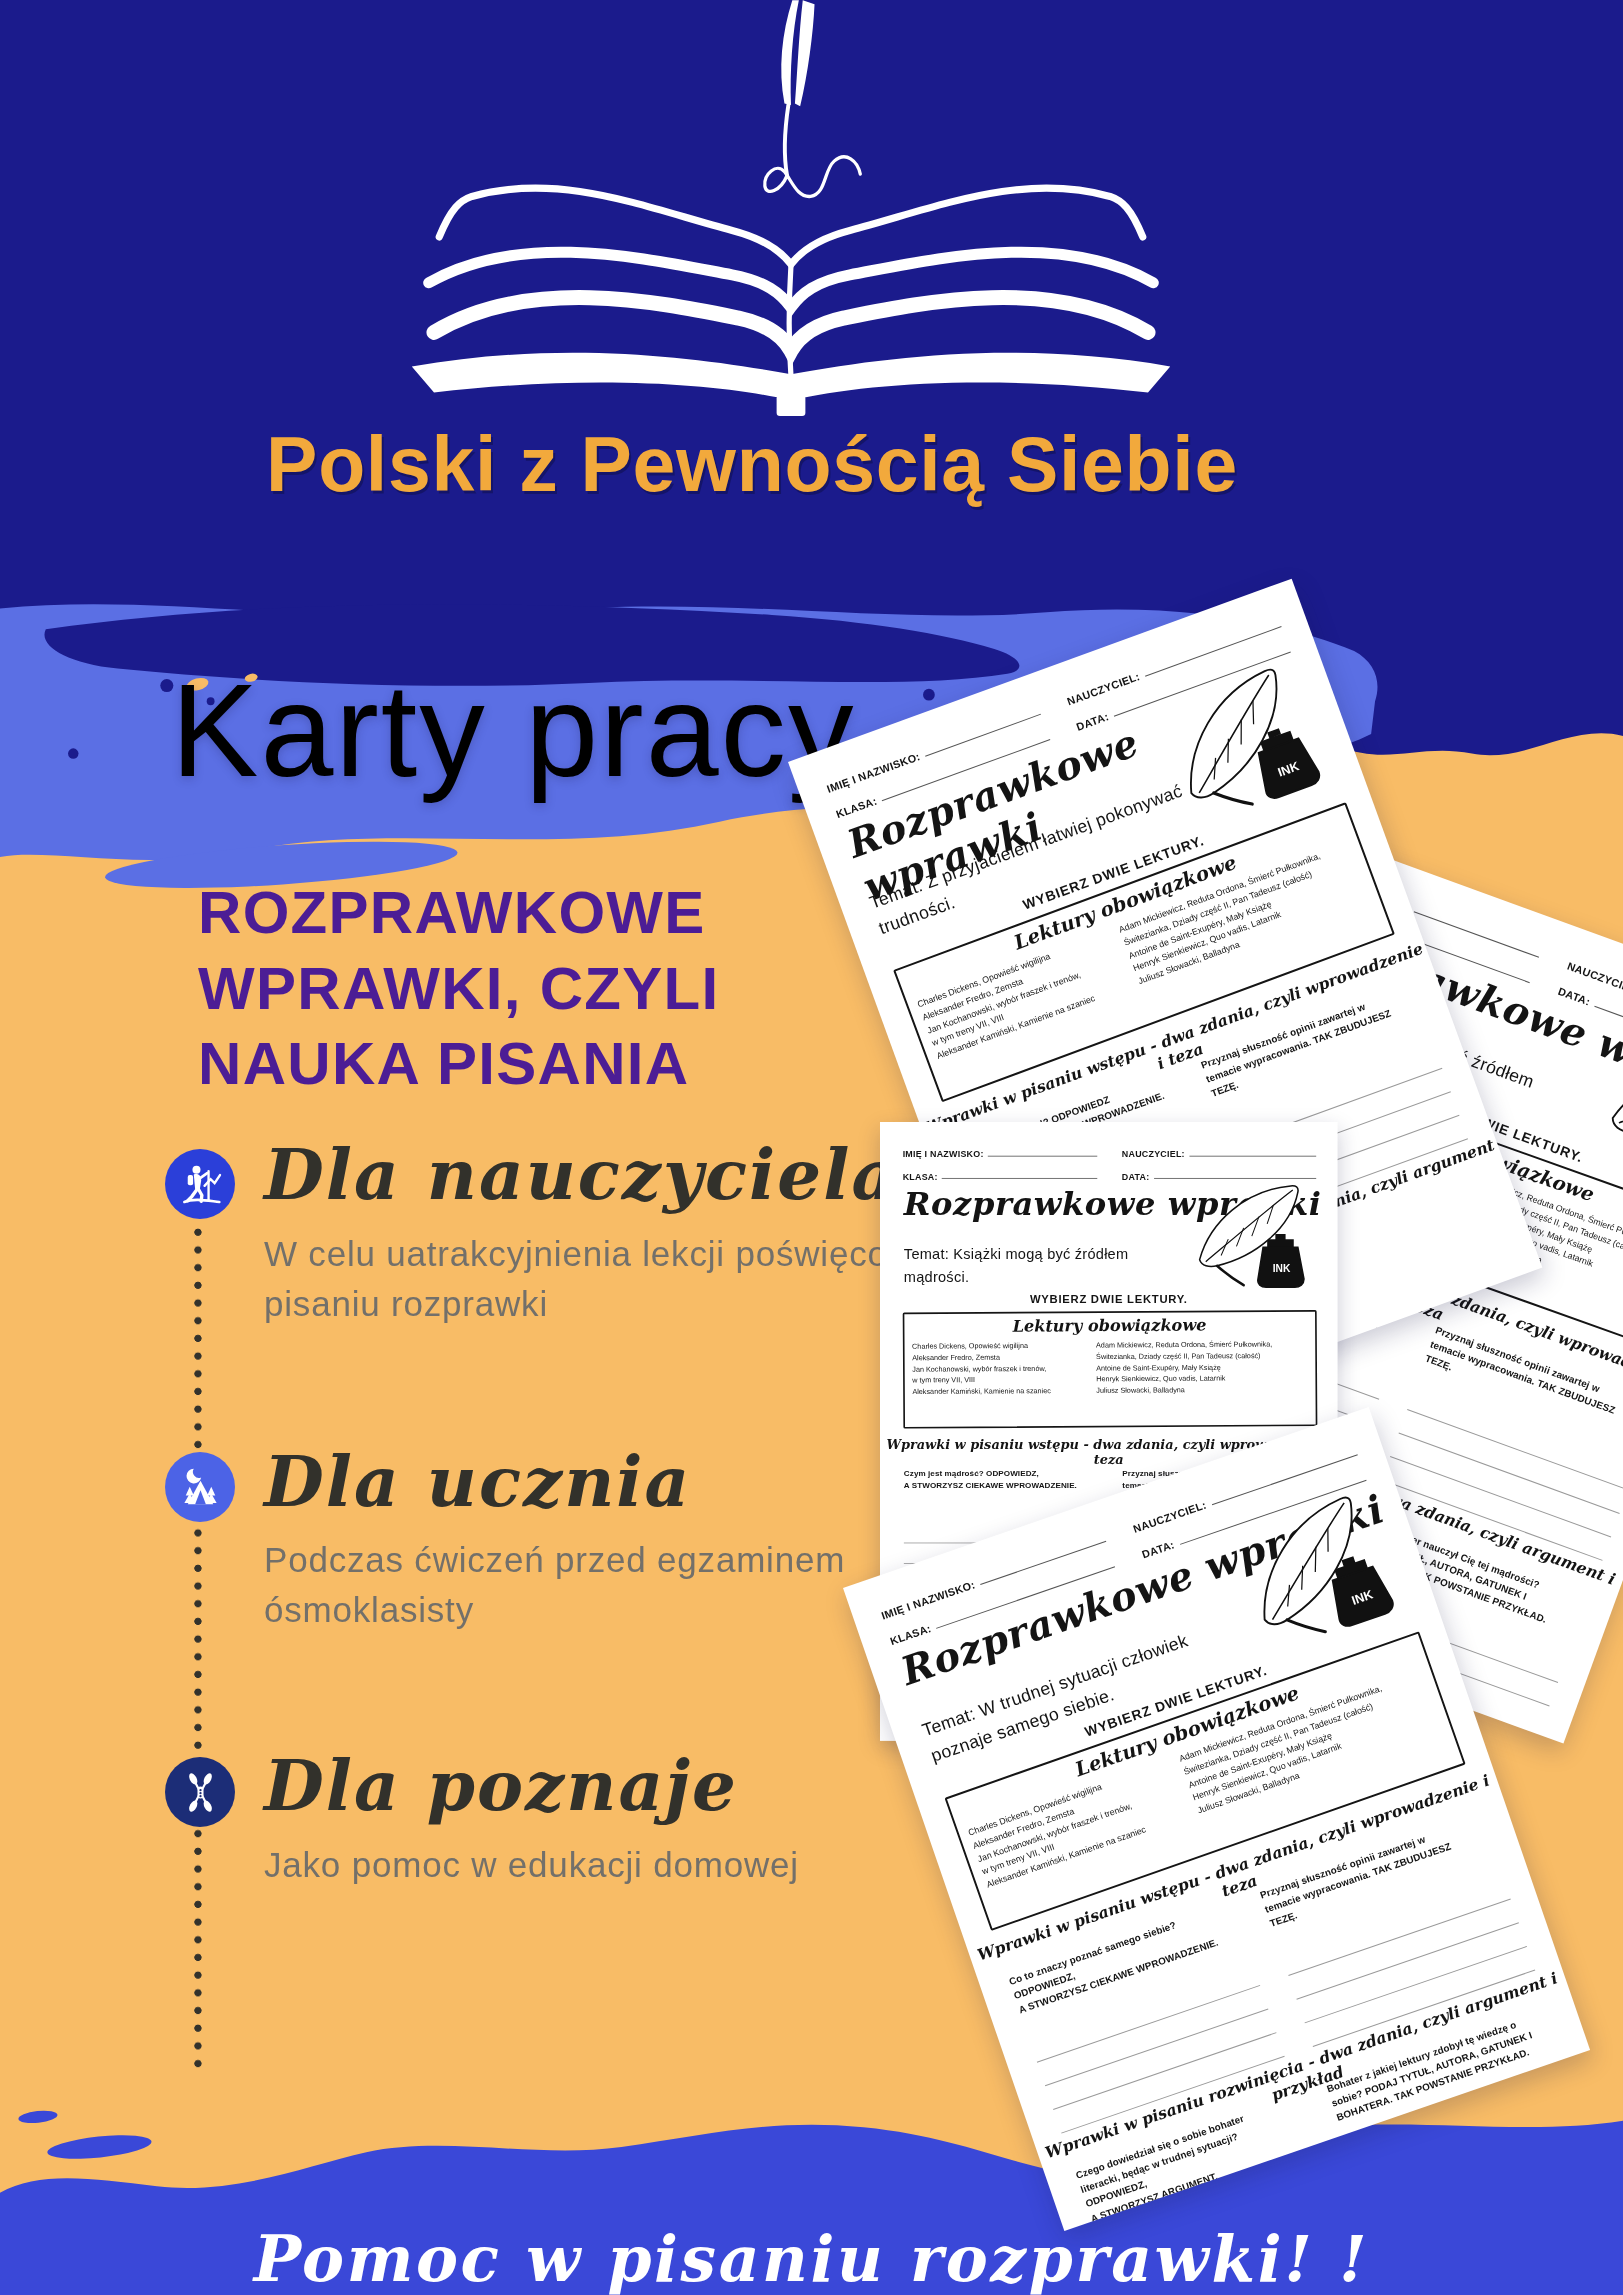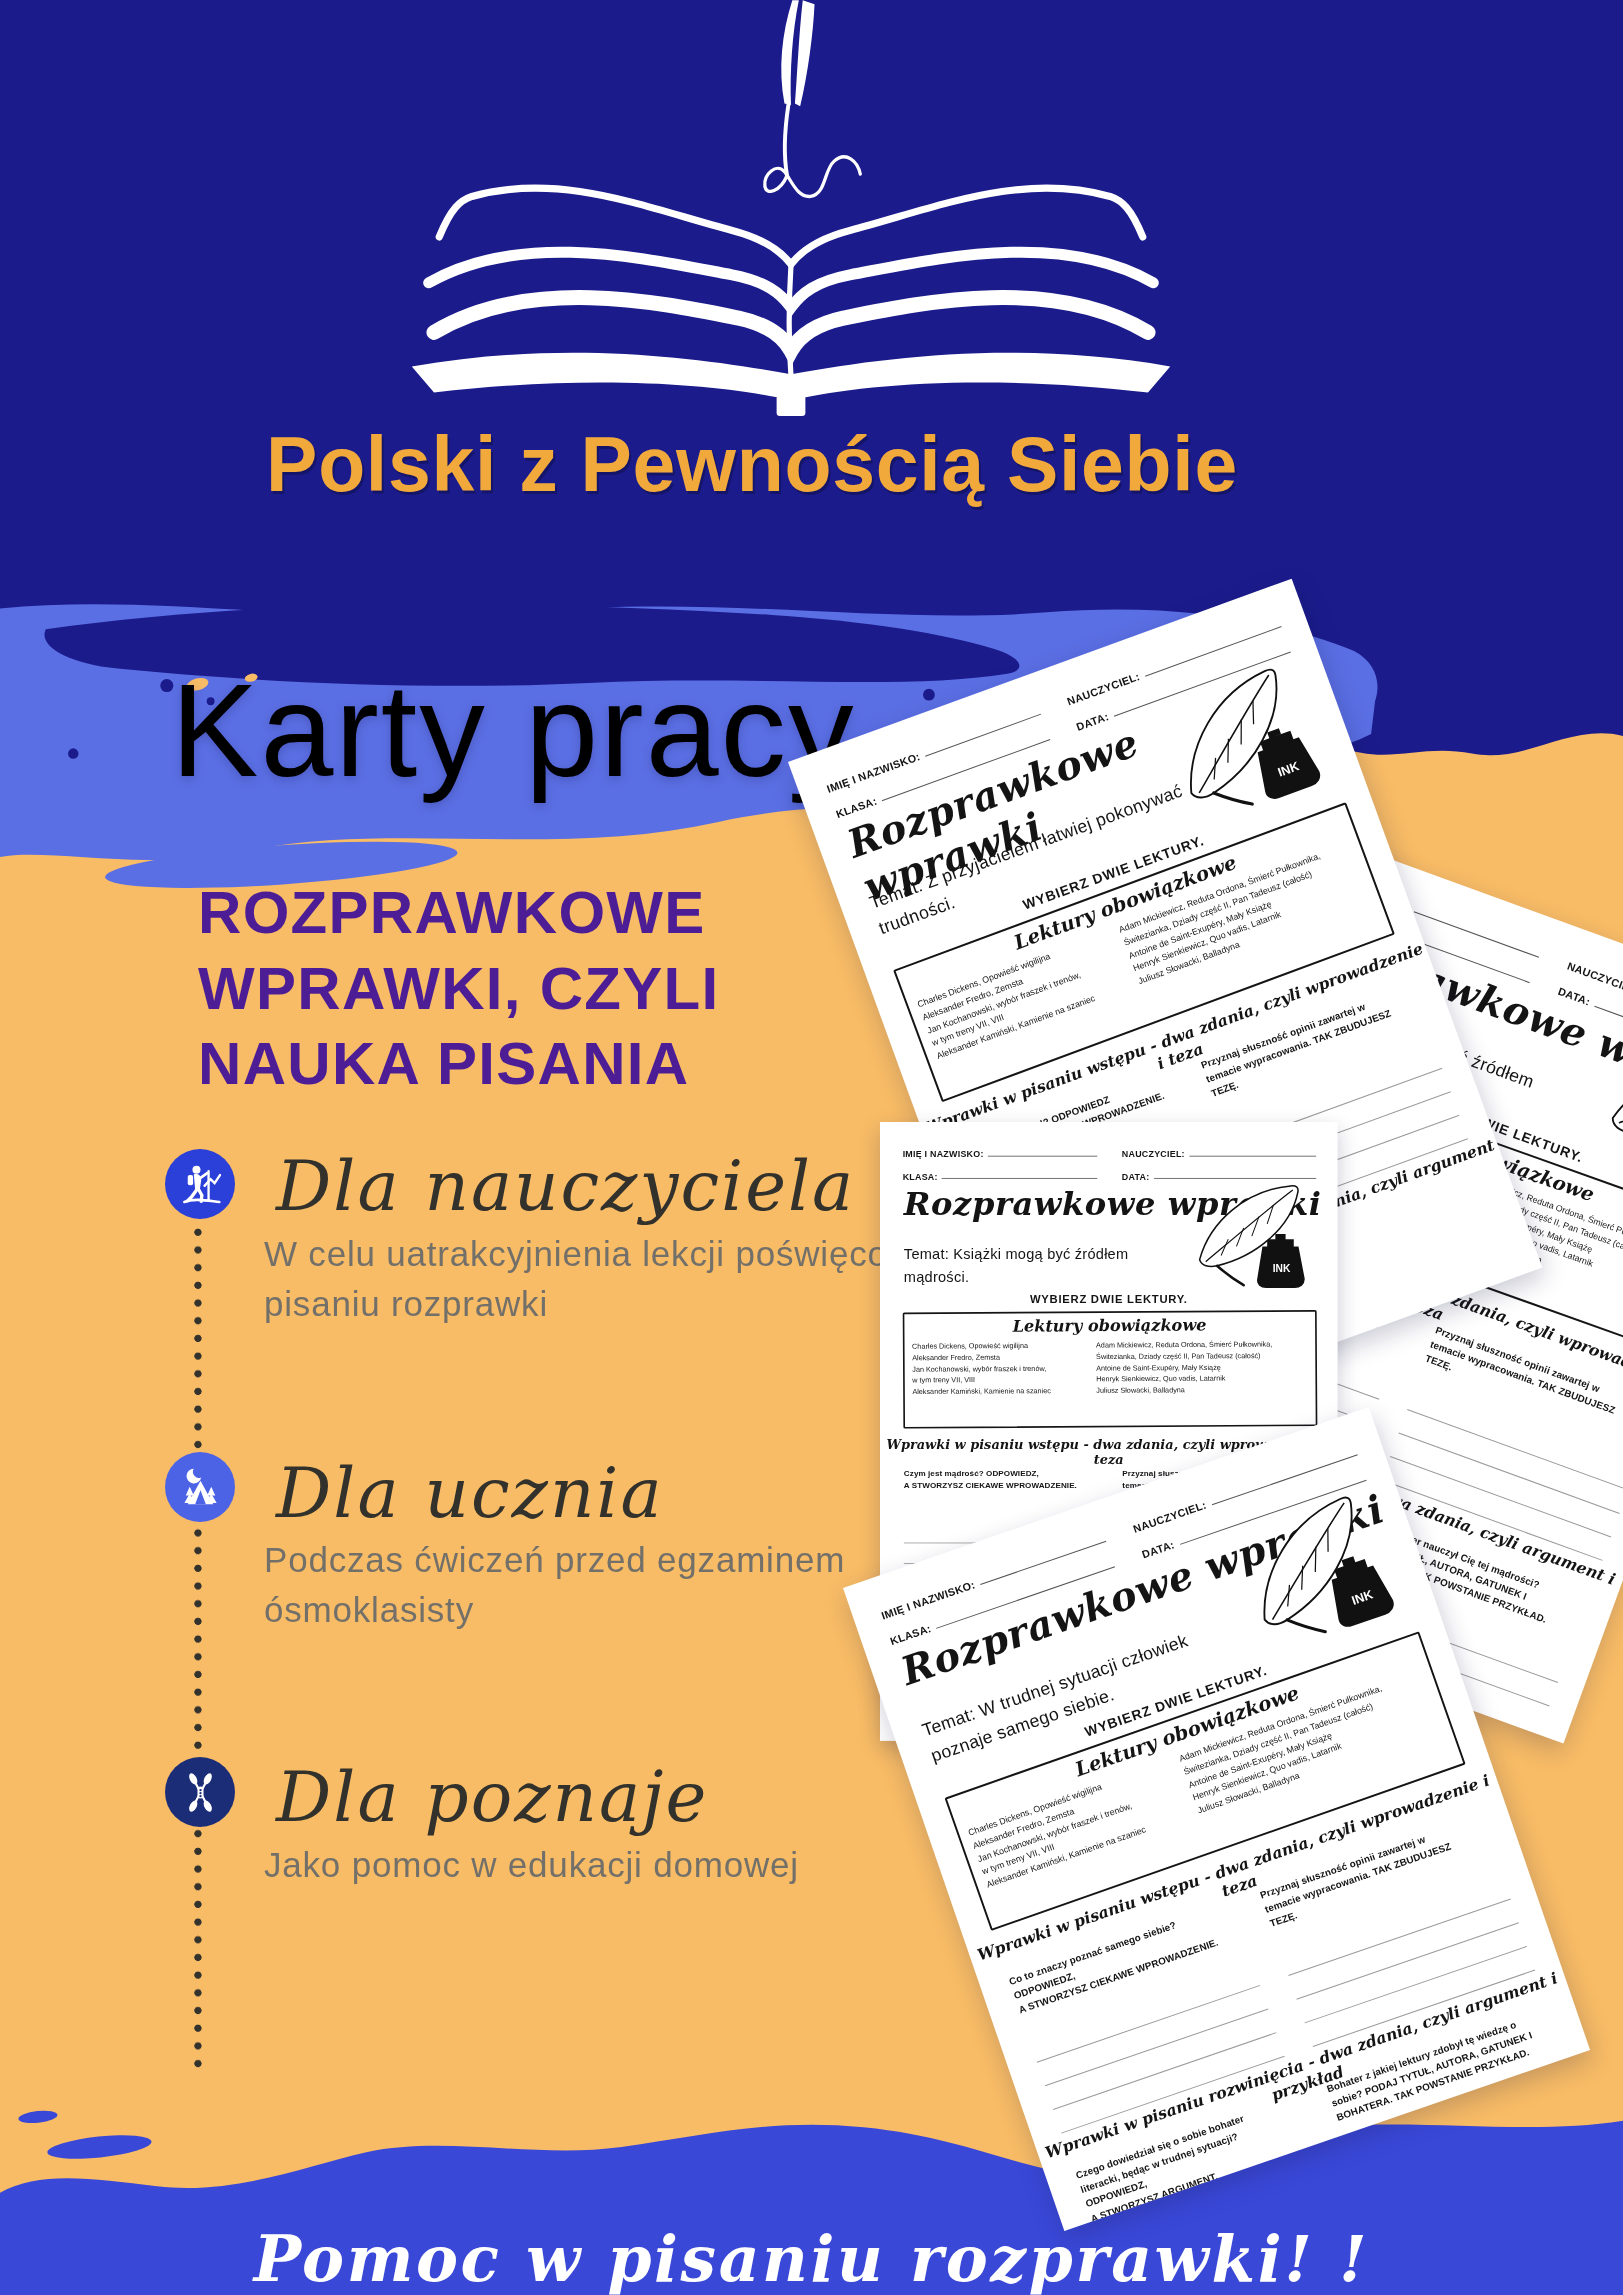--- a/index.html
+++ b/index.html
@@ -15,22 +15,22 @@
     font-weight:400;letter-spacing:2px;text-shadow:0 3.3px 9.2px rgba(30,30,90,.25);}
   .subtitle{position:absolute;left:198px;top:875px;z-index:2;color:#4c1d95;font-size:60px;
     font-weight:700;letter-spacing:1.3px;line-height:1.26;white-space:pre-line;}
   
   .dotline{position:absolute;left:194px;top:1227px;width:7.9px;height:847px;z-index:1;
     background:radial-gradient(circle 3.6px at 3.9px 5.2px,#33322c 3.3px,rgba(0,0,0,0) 3.9px);
     background-size:7.9px 17.7px;background-repeat:repeat-y;}
   .aud-circle{position:absolute;left:165px;width:70px;height:70px;border-radius:50%;z-index:2;
     display:flex;align-items:center;justify-content:center;}
   .aud-circle svg{width:43px;height:43px;}
-  .aud-title{position:absolute;left:260px;z-index:2;margin:16px;color:#32312b;
-    font-family:"DejaVu Serif",serif;font-style:italic;font-weight:400;
+  .aud-title{position:absolute;left:260px;z-index:2;margin:4px;color:#32312b;
+    font-family:"DejaVu Serif",serif;font-style:italic;font-weight:700;
     font-size:69px;letter-spacing:2px;}
   .aud-desc{position:absolute;left:264px;z-index:2;margin:0;color:#73706a;font-size:35px;
     letter-spacing:0.8px;line-height:1.42;white-space:pre-line;}
   
   .sheet{position:absolute;background:#fff;transform-origin:top left;overflow:hidden;
     box-shadow:0 9.2px 25px rgba(25,25,70,.22);color:#141414;}
   .s1{left:788px;top:762px;width:536px;height:733px;transform:rotate(-20deg);z-index:4;}
   .s2{left:1305px;top:828px;width:556px;height:772px;transform:rotate(20deg);z-index:3;}
   .s3{left:880px;top:1122px;width:556px;height:752px;transform:scale(.823);z-index:5;}
   .s4{left:843px;top:1588px;width:556px;height:680px;transform:rotate(-19deg);z-index:6;}

